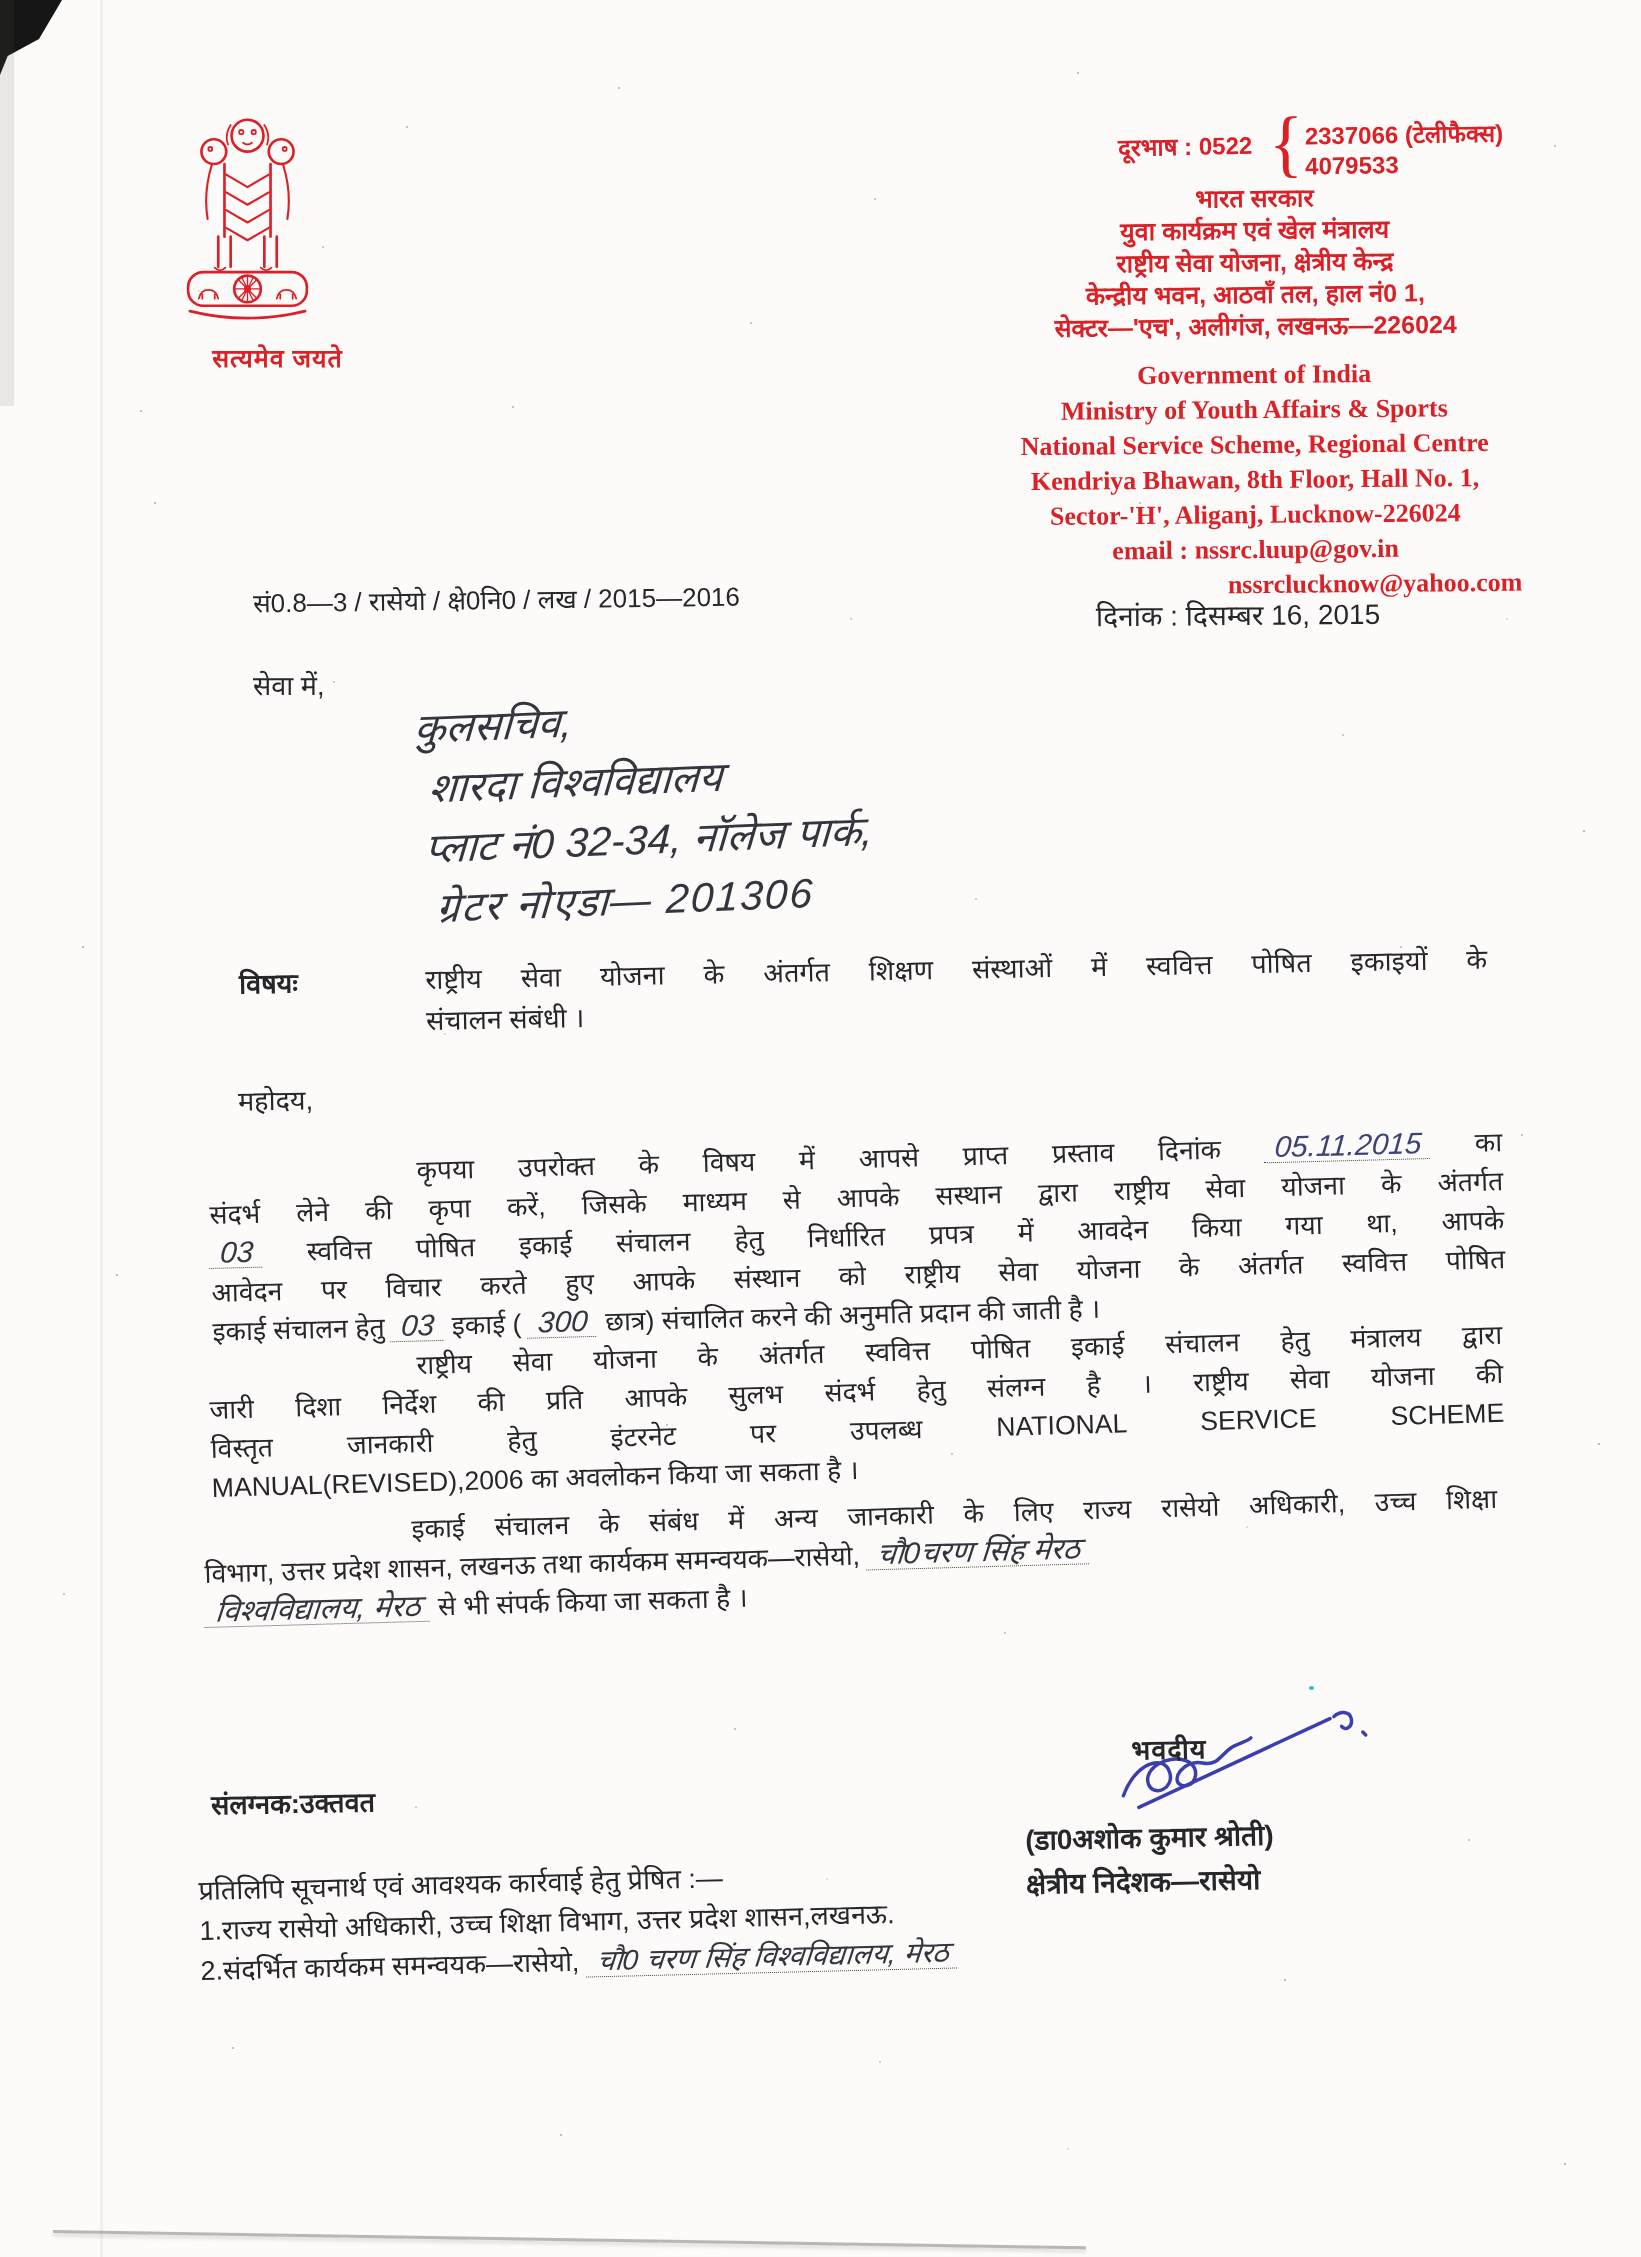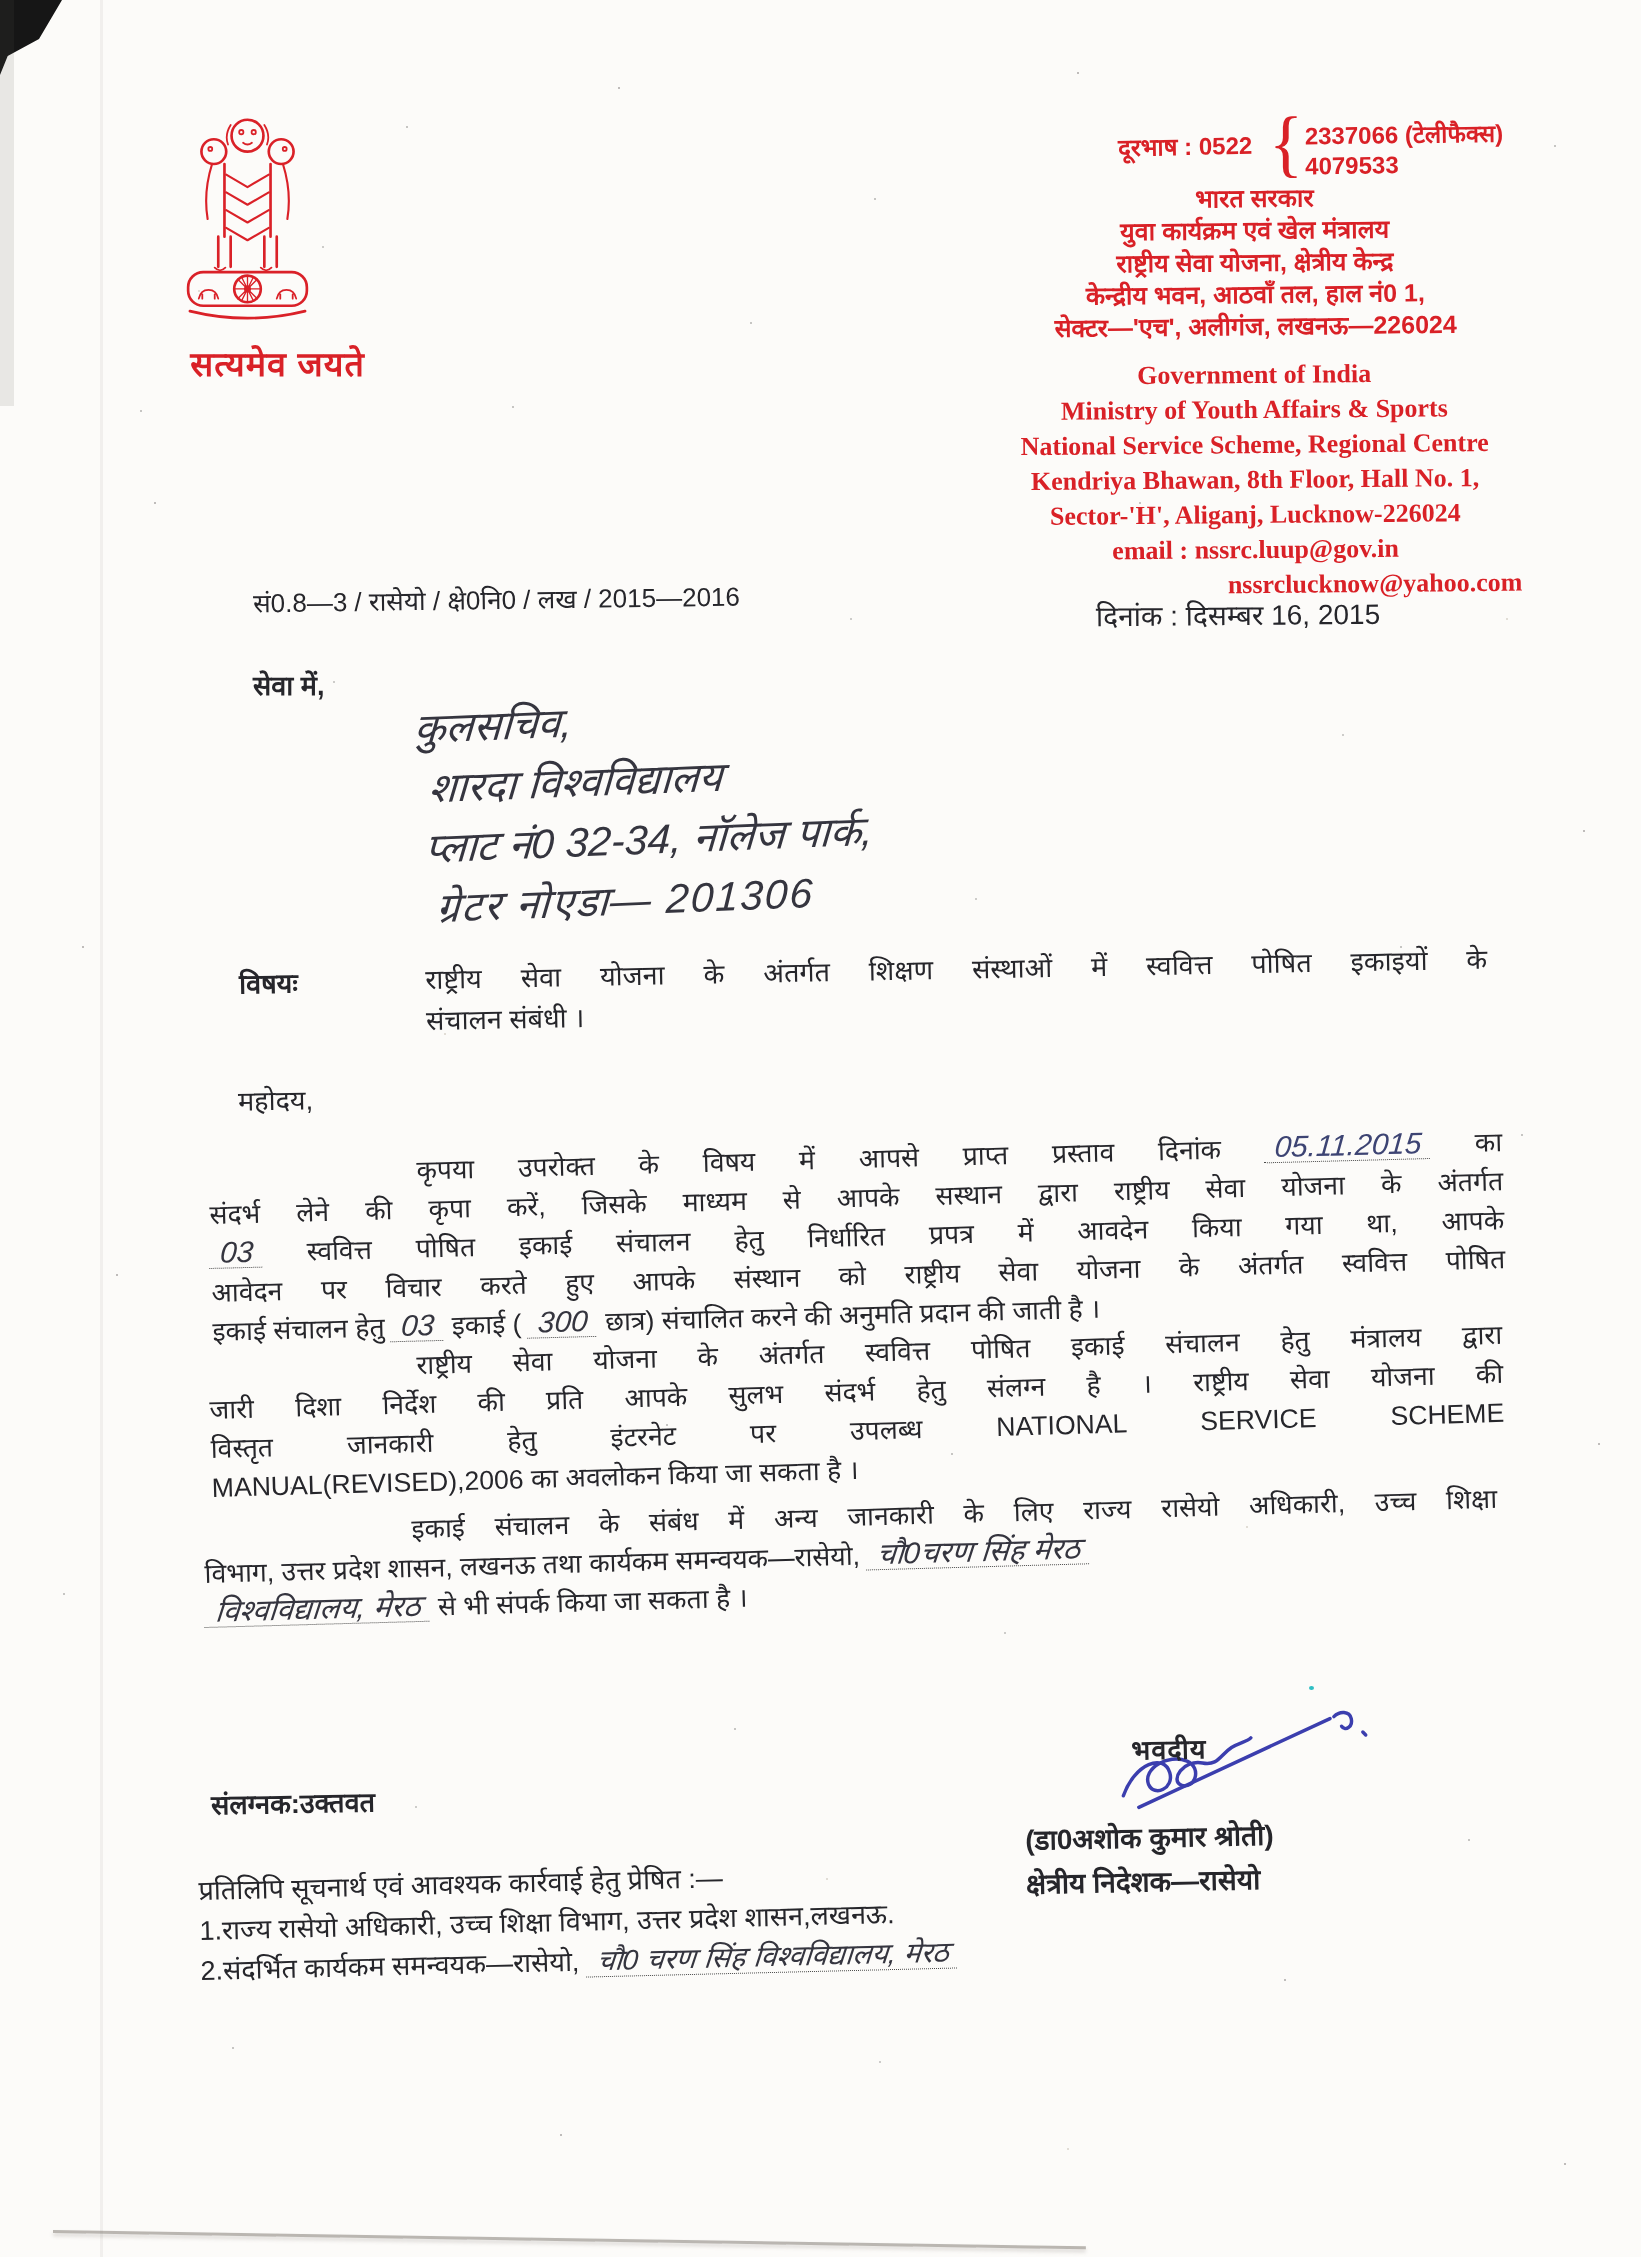--- a/index.html
+++ b/index.html
@@ -55,25 +55,25 @@
   .phone-label{left:1118px;top:129px;font-size:24px;font-weight:bold;transform:rotate(-1deg);}
   .phone-brace{left:1269px;top:108px;font-size:71px;font-weight:400;line-height:1;
     font-family:"Liberation Serif","DejaVu Serif",serif;transform:scaleY(1.05);}
   .phone-nums{left:1305px;top:120px;font-size:24px;font-weight:bold;line-height:30px;transform:rotate(-0.8deg);}
   .office-hi{left:975px;top:182px;width:560px;text-align:center;font-size:25px;font-weight:bold;
     line-height:32px;transform:rotate(-0.6deg);}
   .office-en{left:975px;top:357px;width:560px;text-align:center;font-size:26px;font-weight:bold;
     line-height:35px;font-family:"Liberation Serif","DejaVu Serif",serif;transform:rotate(-0.5deg);}
   .office-en .r{text-align:right;padding-right:13.5px;}
   .emblem{left:172px;top:102px;}
-  .emblem-caption{left:156px;top:340px;width:243px;text-align:center;font-size:34px;font-weight:bold;letter-spacing:1px;}
+  .emblem-caption{left:156px;top:340px;width:243px;text-align:center;font-size:25px;font-weight:bold;letter-spacing:1px;}
   
   .ref-no{left:253px;top:581px;font-size:26px;transform:rotate(-0.8deg);}
   .date-line{left:1096px;top:595px;font-size:28px;transform:rotate(-0.5deg);}
-  .to-lead{left:253px;top:666px;font-size:27px;font-weight:bold;}
+  .to-lead{left:253px;top:666px;font-size:27px;}
   
   .hw-block{left:413px;top:699px;font-size:41px;line-height:60px;color:var(--hw);
     font-style:italic;transform:rotate(-2.3deg);transform-origin:0 0;}
   .hw-block div{transform:skewX(-5deg);}
   .hw-block .i2{margin-left:11.6px;}
   .hw-block .i3{margin-left:5.8px;}
   .hw-block .i4{margin-left:15.4px;letter-spacing:1.9px;}
   .hw{display:inline-block;font-style:italic;transform:skewX(-6deg);color:var(--hw);
     font-size:1.12em;border-bottom:1.9px dotted #4a4a4a;padding:0 9.7px;line-height:1.05;}
   .hw.blue{color:#3d4473;}

